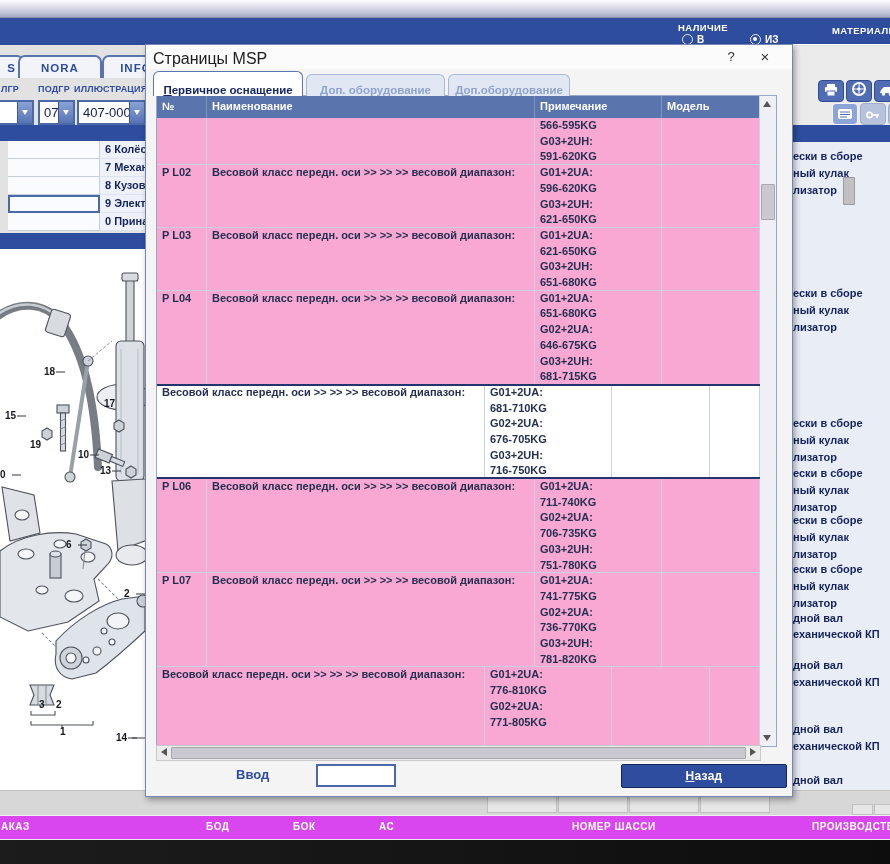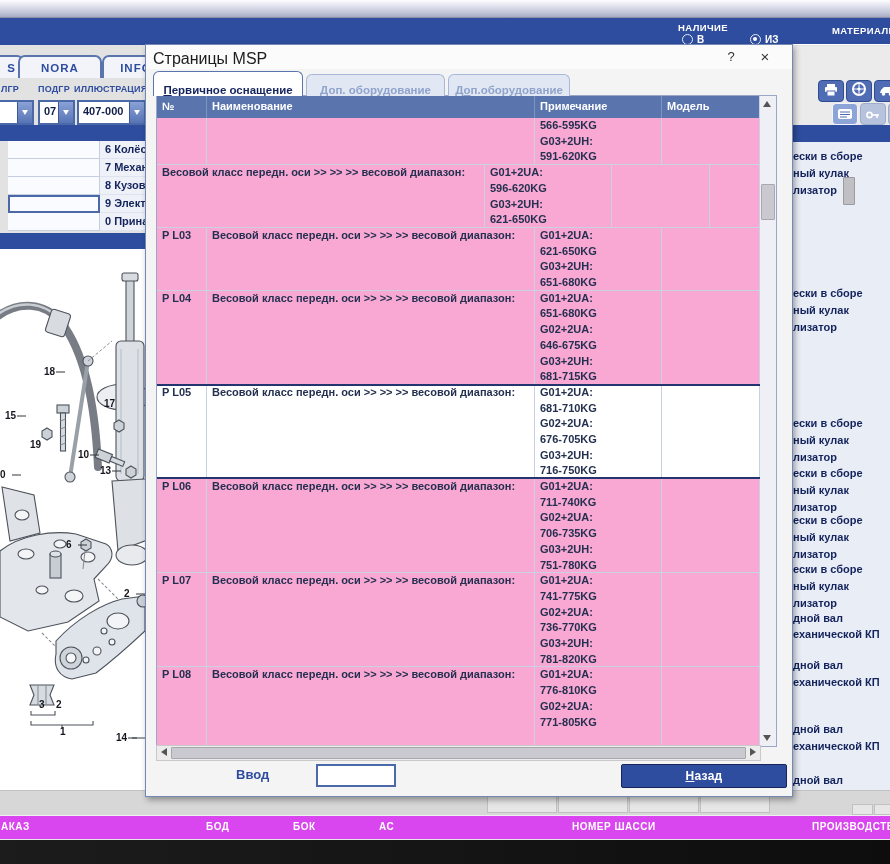--- a/index.html
+++ b/index.html
@@ -14,21 +14,21 @@
   .radio{position:absolute;display:flex;align-items:center;gap:4px;font-size:10px;font-weight:bold;color:#fff}
   .radio .dot{width:9px;height:9px;border:1.5px solid #e8ecf8;border-radius:50%;background:#2e4d9e;position:relative}
   .radio.sel .dot::after{content:'';position:absolute;left:1.5px;top:1.5px;width:4px;height:4px;border-radius:50%;background:#fff}
   #topline{left:255px;top:44px;width:635px;height:1px;background:#fff}
   
   .tab-l{position:absolute;top:55px;height:21px;background:#f2f4fa;border:2px solid #5a74ae;border-bottom:none;
     border-radius:7px 7px 0 0;color:#2e4d9e;font-weight:bold;font-size:11.5px;letter-spacing:1px;
     display:flex;align-items:center;justify-content:center}
   .fld-lbl{position:absolute;top:84px;font-size:9px;font-weight:bold;color:#2e4d9e;letter-spacing:.2px}
   .combo{position:absolute;top:100px;height:21px;background:#fff;border:2px solid #4b69a8;display:flex}
-  .combo .val{flex:1;font-size:11px;font-weight:bold;color:#101c4a;padding:3px 12px 0 4px;overflow:hidden;white-space:nowrap}
+  .combo .val{flex:1;font-size:13px;font-weight:normal;color:#101c4a;padding:3px 12px 0 4px;overflow:hidden;white-space:nowrap}
   .combo .btn{width:14px;background:linear-gradient(#89a2d6,#5874b5);border-left:1px solid #3c5795;
     display:flex;align-items:center;justify-content:center}
   .tri-dn{width:0;height:0;border-left:3.5px solid transparent;border-right:3.5px solid transparent;border-top:5px solid #fff}
   .bluebar{position:absolute;background:#2e4d9e}
   #cats{left:8px;top:141px;width:145px}
   .catrow{height:18px;display:flex}
   .catrow .blank{width:92px;background:#fafbfe;border-bottom:1px solid #c6cfe0;border-right:1px solid #c6cfe0;box-sizing:border-box}
   .catrow .blank.focus{border:2px solid #4b69a8}
   .catrow .txt{flex:1;font-size:11px;font-weight:bold;color:#13235c;padding:2px 0 0 5px;white-space:nowrap;overflow:hidden;background:#eef1f8;border-bottom:1px solid #dde3ef}
   #diagram{left:0;top:249px;width:145px;height:541px;background:#fff}
@@ -379,20 +379,23 @@
           <div class="tcell c-note">
             <div>566-595KG</div>
             <div>G03+2UH:</div>
             <div>591-620KG</div>
           </div>
           <div class="tcell c-model">
             <div></div>
           </div>
         </div>
         <div class="trow" style="height: 62.8px;">
+          <div class="tcell c-num">
+            <div>P L02</div>
+          </div>
           <div class="tcell c-name">
             <div>Весовой класс передн. оси &gt;&gt; &gt;&gt; &gt;&gt; весовой диапазон:</div>
           </div>
           <div class="tcell c-note">
             <div>G01+2UA:</div>
             <div>596-620KG</div>
             <div>G03+2UH:</div>
             <div>621-650KG</div>
           </div>
           <div class="tcell c-model">
@@ -429,23 +432,20 @@
             <div>G02+2UA:</div>
             <div>646-675KG</div>
             <div>G03+2UH:</div>
             <div>681-715KG</div>
           </div>
           <div class="tcell c-model">
             <div></div>
           </div>
         </div>
         <div class="trow sel" style="height: 94.2px;">
-          <div class="tcell c-num">
-            <div>P L05</div>
-          </div>
           <div class="tcell c-name">
             <div>Весовой класс передн. оси &gt;&gt; &gt;&gt; &gt;&gt; весовой диапазон:</div>
           </div>
           <div class="tcell c-note">
             <div>G01+2UA:</div>
             <div>681-710KG</div>
             <div>G02+2UA:</div>
             <div>676-705KG</div>
             <div>G03+2UH:</div>
             <div>716-750KG</div>
@@ -486,23 +486,20 @@
             <div>G02+2UA:</div>
             <div>736-770KG</div>
             <div>G03+2UH:</div>
             <div>781-820KG</div>
           </div>
           <div class="tcell c-model">
             <div></div>
           </div>
         </div>
         <div class="trow" style="height: 78.5px;">
-          <div class="tcell c-num">
-            <div>P L08</div>
-          </div>
           <div class="tcell c-name">
             <div>Весовой класс передн. оси &gt;&gt; &gt;&gt; &gt;&gt; весовой диапазон:</div>
           </div>
           <div class="tcell c-note">
             <div>G01+2UA:</div>
             <div>776-810KG</div>
             <div>G02+2UA:</div>
             <div>771-805KG</div>
           </div>
           <div class="tcell c-model">

